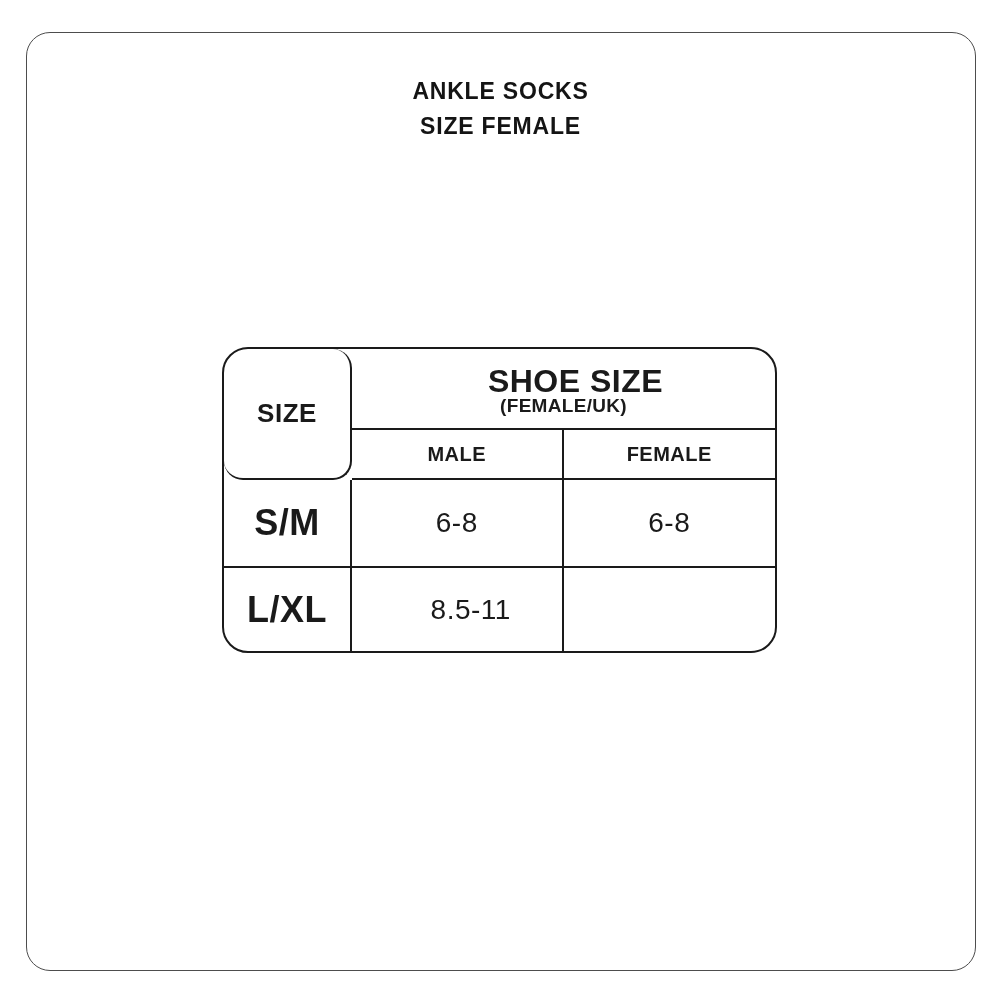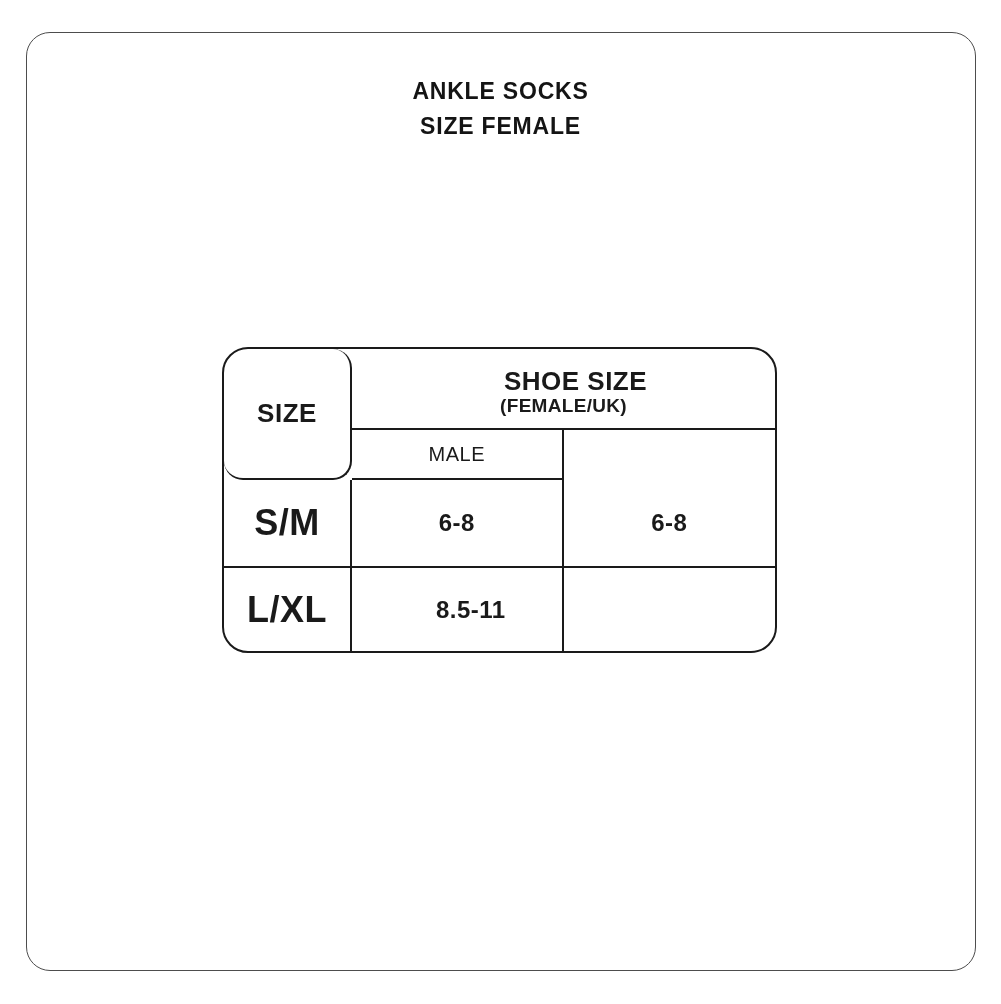--- a/index.html
+++ b/index.html
@@ -52,30 +52,30 @@
   .cell-size {
     grid-column: 1; grid-row: 1 / 3;
     font-weight: 700; font-size: 26px; letter-spacing: 0.5px; border-radius: 19px;
   }
   .cell-group {
     grid-column: 2 / 4; grid-row: 1;
     flex-direction: column;
     font-weight: 700;
     padding-top: 6px;
   }
-  .group-main { font-size: 26px; letter-spacing: 0.5px; line-height: 28px; margin-left: 24px; }
+  .group-main { font-size: 32px; letter-spacing: 0.5px; line-height: 28px; margin-left: 24px; }
   .group-sub  { font-size: 19px; letter-spacing: 0.3px; line-height: 21px; }
   .cell-subhead {
-    font-weight: 400; font-size: 20px; letter-spacing: 0.5px;
+    font-weight: 700; font-size: 20px; letter-spacing: 0.5px;
   }
   .cell-rowhead {
     font-weight: 700; font-size: 36px; letter-spacing: 0.5px;
   }
   .cell-value {
-    font-weight: 700; font-size: 24px; letter-spacing: 0.5px;
+    font-weight: 400; font-size: 28px; letter-spacing: 0.5px;
   }
 </style>
 </head>
 <body>
 
 <div class="outer-frame"></div>
 
 <div class="title-block">
   <div>ANKLE SOCKS</div>
   <div>SIZE FEMALE</div>
@@ -85,20 +85,21 @@
 
   <div class="cell cell-size b-right b-bottom">SIZE</div>
 
   <div class="cell cell-group b-bottom">
     <div class="group-main">SHOE SIZE</div>
     <div class="group-sub">(FEMALE/UK)</div>
   </div>
 
   <div class="cell cell-subhead b-right b-bottom" style="grid-column:2; grid-row:2;">MALE</div>
 
+  <div class="cell cell-subhead b-bottom" style="grid-column:3; grid-row:2;">FEMALE</div>
 
   <div class="cell cell-rowhead b-right b-bottom" style="grid-column:1; grid-row:3;">S/M</div>
 
   <div class="cell cell-value b-right b-bottom" style="grid-column:2; grid-row:3;">6-8</div>
 
   <div class="cell cell-value b-bottom" style="grid-column:3; grid-row:3;">6-8</div>
 
   <div class="cell cell-rowhead b-right" style="grid-column:1; grid-row:4;">L/XL</div>
 
   <div class="cell cell-value b-right" style="grid-column:2; grid-row:4;margin-left:28px;">8.5-11</div>

